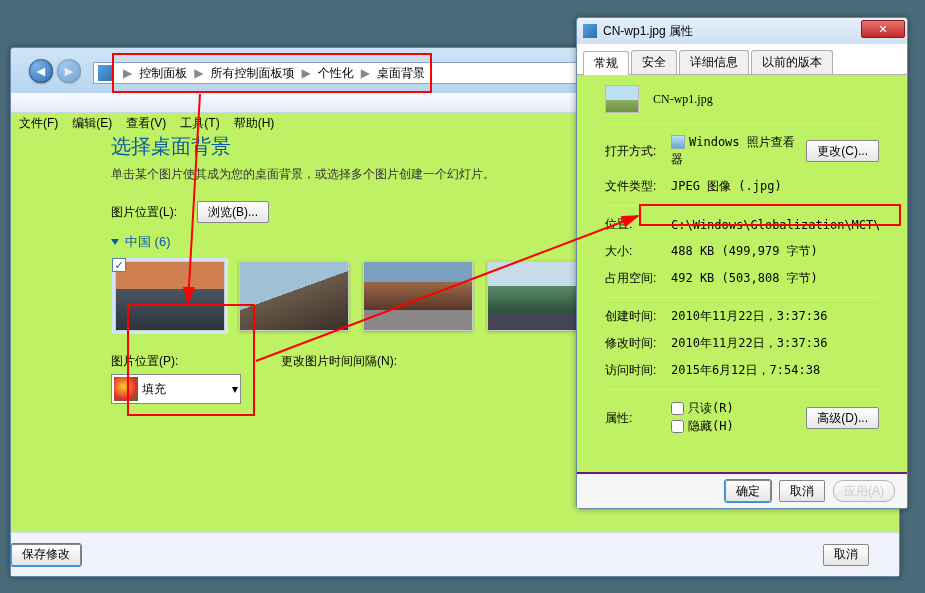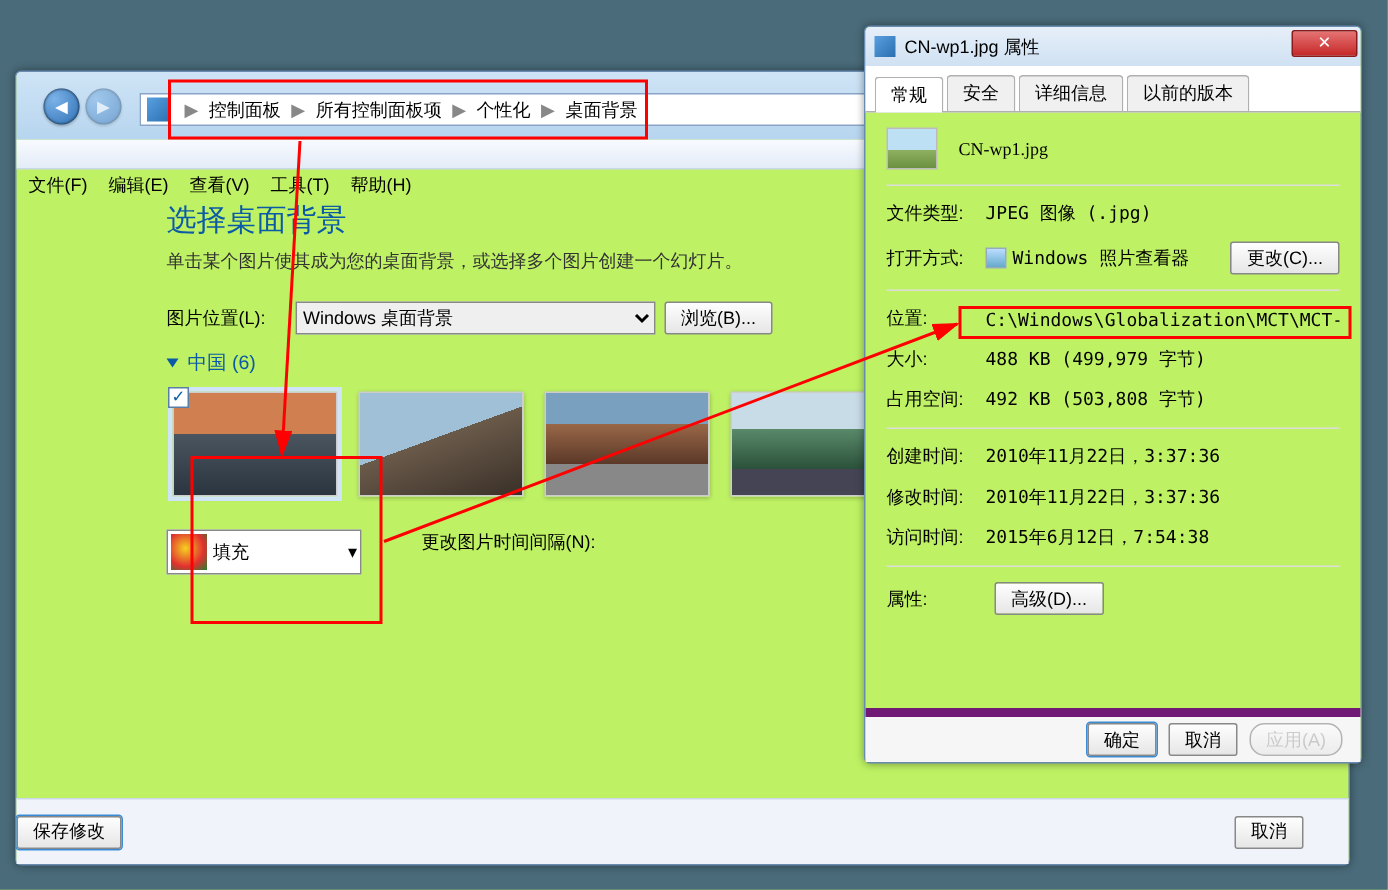--- a/index.html
+++ b/index.html
@@ -45,32 +45,32 @@
   .footer{position:absolute;left:0;right:0;bottom:0;height:44px;border-top:1px solid #cad7e8;background:#f0f4fa;display:flex;align-items:center;justify-content:space-between;gap:10px;padding-right:30px;}
 
   
   .prop{left:576px;top:17px;width:332px;height:492px;}
   .prop .titlebar{height:26px;background:linear-gradient(#e6eff9,#cfe1f3);display:flex;align-items:center;padding:0 6px;border-radius:3px 3px 0 0;position:relative;}
   .prop .titlebar .ico{width:14px;height:14px;background:linear-gradient(135deg,#5aa0e0,#2a70b0);margin-right:6px;}
   .prop .close{position:absolute;right:2px;top:2px;width:44px;height:18px;background:linear-gradient(#e57373,#c62828);border:1px solid #8b1a1a;border-radius:2px;color:#fff;text-align:center;line-height:16px;font-size:11px;}
   .tabs{display:flex;border-bottom:1px solid #b0b0b0;background:#fff;padding:6px 6px 0 6px;gap:2px;}
   .tab{padding:3px 10px;border:1px solid #b0b0b0;border-bottom:none;border-radius:3px 3px 0 0;background:#f0f0f0;cursor:default;}
   .tab.active{background:#fff;position:relative;top:1px;}
-  .prop-body{padding:10px 14px;display:flex;flex-direction:column;gap:10px;justify-content:space-between;}
+  .prop-body{padding:10px 28px;display:flex;flex-direction:column;gap:10px;justify-content:space-between;}
   .file-hdr{display:flex;align-items:center;gap:14px;padding-bottom:10px;border-bottom:1px solid #ddd;}
   .file-hdr .fico{width:34px;height:28px;border:1px solid #bbb;background:linear-gradient(180deg,#bde0f5 0%,#bde0f5 55%,#8db060 55%,#6a9040 100%);}
   .kv{display:flex;align-items:center;}
   .kv .k{width:66px;}
   .kv .v{flex:1;font-family:SimSun,monospace;}
   .kv .btn{margin-left:6px;}
   .app-ico{display:inline-block;width:14px;height:14px;border:1px solid #9ab;background:linear-gradient(#bdf,#6ac);margin-right:4px;vertical-align:-3px;}
   .hr{border-top:1px solid #ddd;}
   .chk2{display:inline-flex;align-items:center;gap:4px;margin-right:14px;}
   .chk2 input{margin:0;}
-  .prop-footer{position:absolute;left:0;right:0;bottom:0;height:36px;display:flex;align-items:center;justify-content:flex-end;gap:8px;padding-right:12px;background:#f6f6f6;border-top:6px solid #701a75;}
+  .prop-footer{position:absolute;left:0;right:0;bottom:0;height:36px;display:flex;align-items:center;justify-content:flex-end;gap:8px;padding-right:12px;background:#f6f6f6;border-top:2px solid #701a75;}
 
   
   .redbox{position:absolute;border:2px solid #ff0000;pointer-events:none;}
   svg.arrows{position:absolute;left:0;top:0;width:925px;height:593px;pointer-events:none;}
 </style>
 </head>
 <body>
 
 <div class="stage">
 
@@ -97,43 +97,41 @@
       <span>工具(T)</span>
       <span>帮助(H)</span>
     </div>
 
     <div class="content">
       <div class="title">选择桌面背景</div>
       <div class="subtitle">单击某个图片使其成为您的桌面背景，或选择多个图片创建一个幻灯片。</div>
 
       <div class="row">
         <span class="label">图片位置(L):</span>
-        <select class="combo">
-          <option>Windows 桌面背景</option>
-        </select>
         <button class="btn">浏览(B)...</button>
       </div>
 
       <div class="group-hdr">
         <span class="tri"></span>
         <span>中国 (6)</span>
       </div>
 
       <div class="thumbs">
         <div class="thumb sel t1">
           <div class="chk">✓</div>
         </div>
         <div class="thumb t2"></div>
         <div class="thumb t3"></div>
         <div class="thumb t4"></div>
         <div class="thumb t5"></div>
       </div>
 
       <div class="lower">
         <div>
+          <div style="margin-bottom:4px;">图片位置(P):</div>
           <div class="fill-combo">
             <div class="sw"></div>
             <span>填充</span>
             <span style="margin-left:auto;">▾</span>
           </div>
         </div>
         <div>
           <div style="margin-bottom:18px;">更改图片时间间隔(N):</div>
         </div>
       </div>
@@ -156,28 +154,28 @@
       <div class="tab">安全</div>
       <div class="tab">详细信息</div>
       <div class="tab">以前的版本</div>
     </div>
     <div class="prop-body">
       <div class="file-hdr">
         <div class="fico"></div>
         <span style="font-family:SimSun;">CN-wp1.jpg</span>
       </div>
       <div class="kv">
-          <span class="k">文件类型:</span>
-          <span class="v">JPEG 图像 (.jpg)</span>
-        </div>
-      <div class="kv">
           <span class="k">打开方式:</span>
           <span class="v"><span class="app-ico"></span><span>Windows 照片查看器</span></span>
           <button class="btn">更改(C)...</button>
         </div>
+      <div class="kv">
+          <span class="k">文件类型:</span>
+          <span class="v">JPEG 图像 (.jpg)</span>
+        </div>
       <div class="hr"></div>
       <div class="kv">
           <span class="k">位置:</span>
           <span class="v" style="white-space:nowrap;overflow:hidden;">C:\Windows\Globalization\MCT\MCT-CN\Wallp</span>
         </div>
       <div class="kv">
           <span class="k">大小:</span>
           <span class="v">488 KB (499,979 字节)</span>
         </div>
       <div class="kv">
@@ -193,20 +191,30 @@
           <span class="k">修改时间:</span>
           <span class="v">2010年11月22日，3:37:36</span>
         </div>
       <div class="kv">
           <span class="k">访问时间:</span>
           <span class="v">2015年6月12日，7:54:38</span>
         </div>
       <div class="hr"></div>
       <div class="kv">
         <span class="k">属性:</span>
+        <span class="v">
+          <label class="chk2">
+              <input type="checkbox" style="">
+              <span>只读(R)</span>
+            </label>
+          <label class="chk2">
+              <input type="checkbox" style="">
+              <span>隐藏(H)</span>
+            </label>
+        </span>
         <button class="btn">高级(D)...</button>
       </div>
     </div>
     <div class="prop-footer">
       <button class="btn" style="outline:1px solid #3a8bd6;">确定</button>
       <button class="btn">取消</button>
       <button class="btn" disabled="" style="opacity:.6;border-radius:10px;">应用(A)</button>
     </div>
   </div>
 

